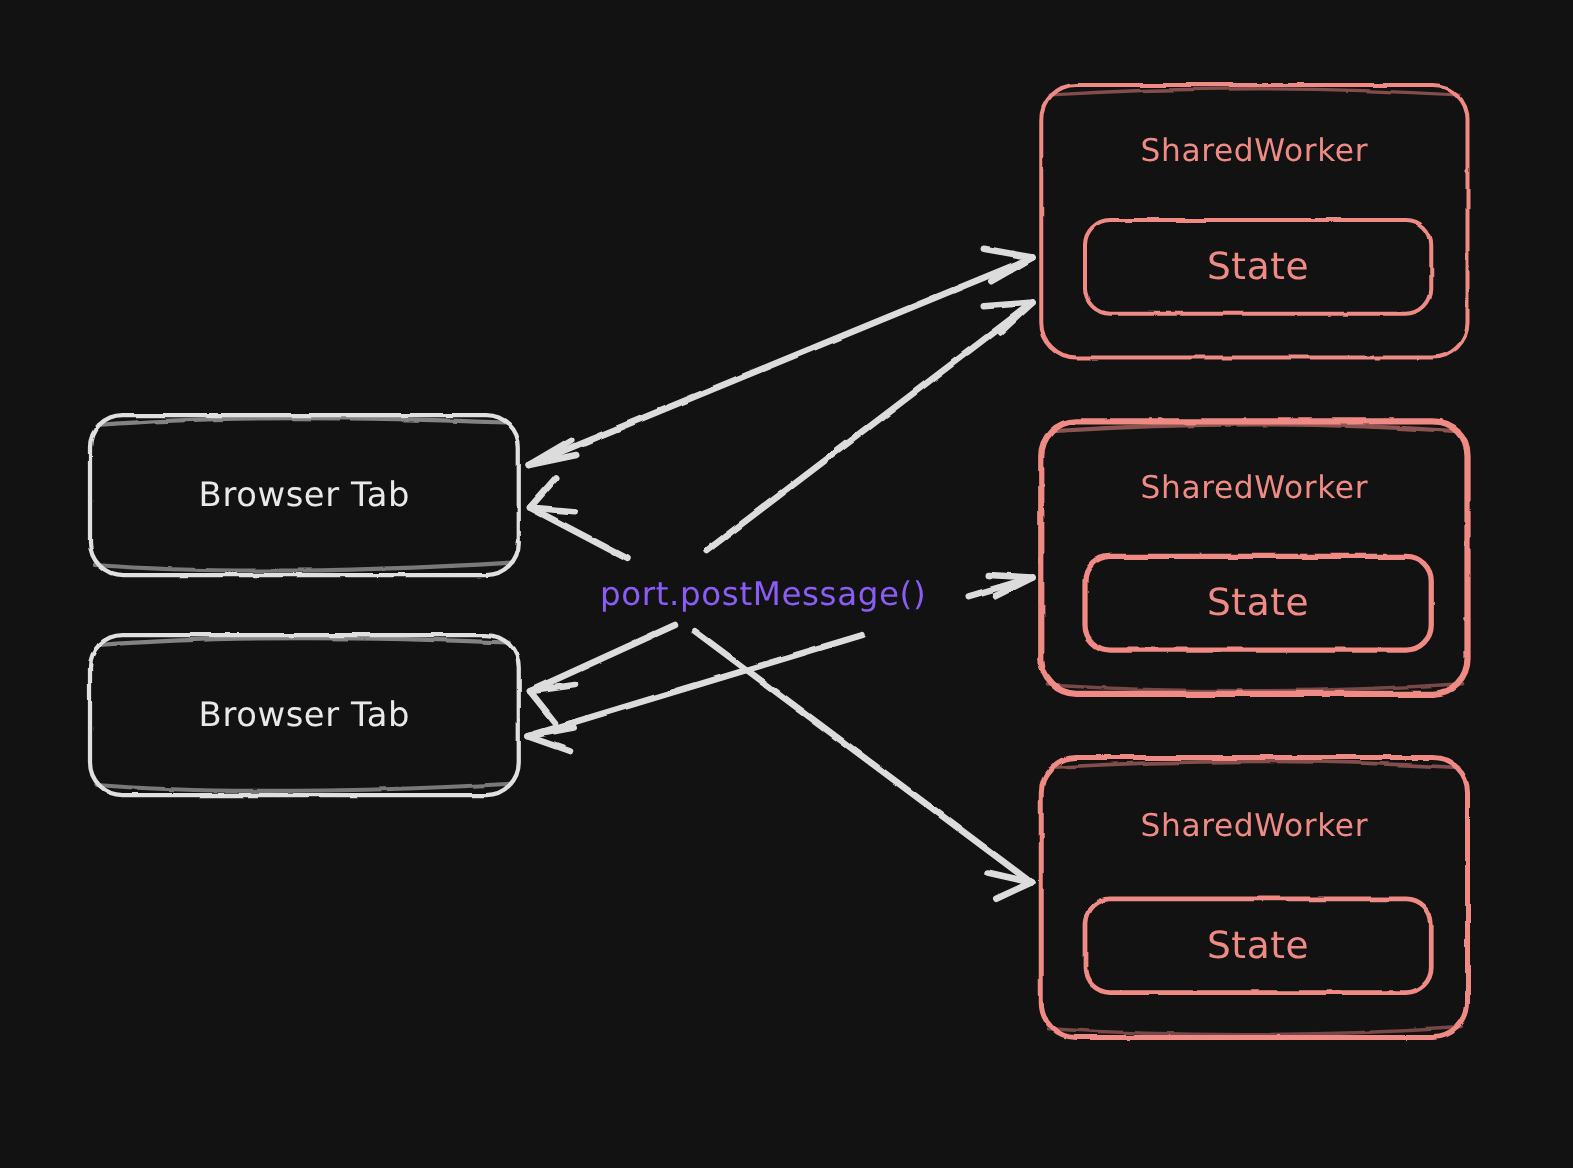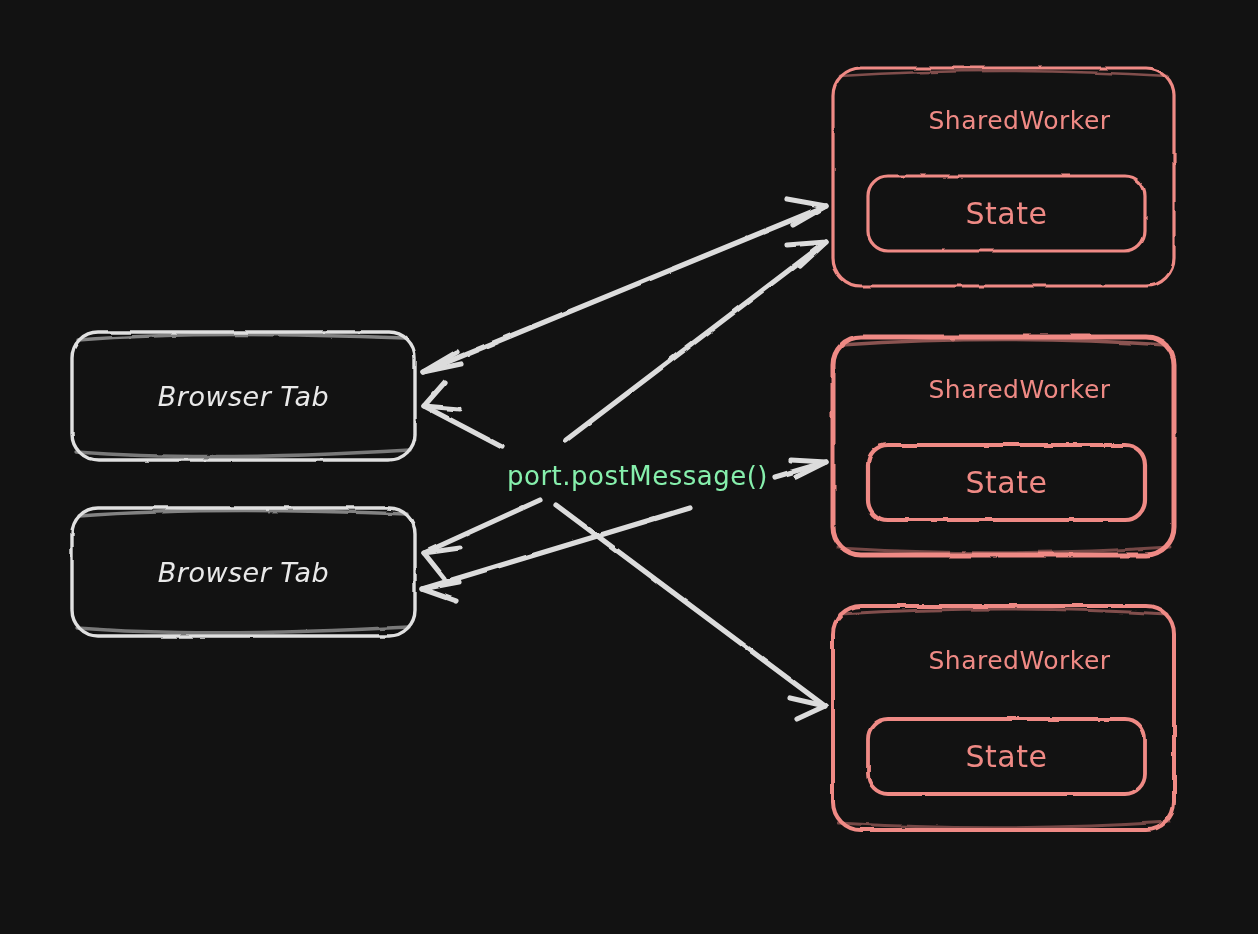--- a/index.html
+++ b/index.html
@@ -33,35 +33,32 @@
     justify-content: center;
     text-align: center;
     white-space: nowrap;
     pointer-events: none;
     font-family: "DejaVu Sans", sans-serif;
     letter-spacing: 0.5px;
   }
   .label-tab {
     color: #e9e9e9;
     font-size: 27px;
-    font-style: italic;
   }
   .label-worker {
     color: #ef8a85;
     font-size: 25px;
-    padding-left: 16px;
   }
   .label-state {
     color: #ef8a85;
     font-size: 30px;
   }
   .label-edge {
-    color: #86efac;
+    color: #8b5cf6;
     font-size: 26px;
-    margin-left: 27px;
   }
 </style>
 </head>
 <body>
 
 <div id="canvas">
 
   <svg id="sketch" viewBox="0 0 1258 934" xmlns="http://www.w3.org/2000/svg">
     <defs>
       <filter id="rough" x="-20%" y="-20%" width="140%" height="140%">

